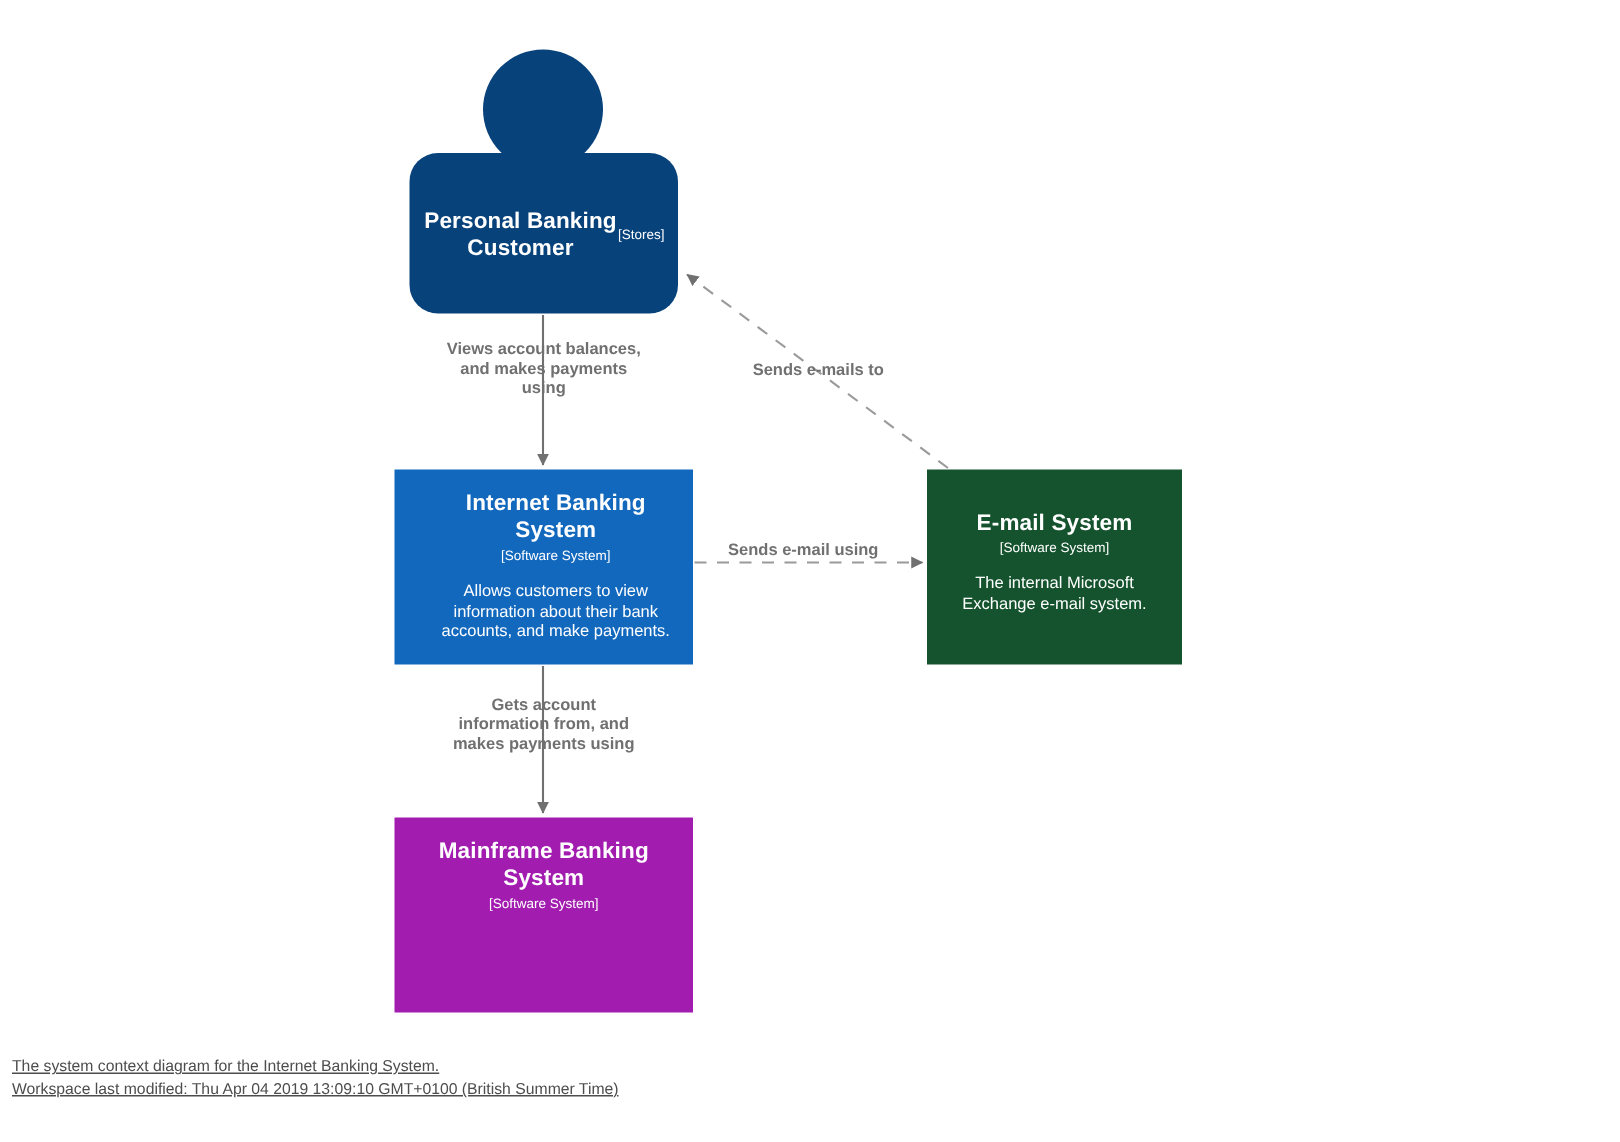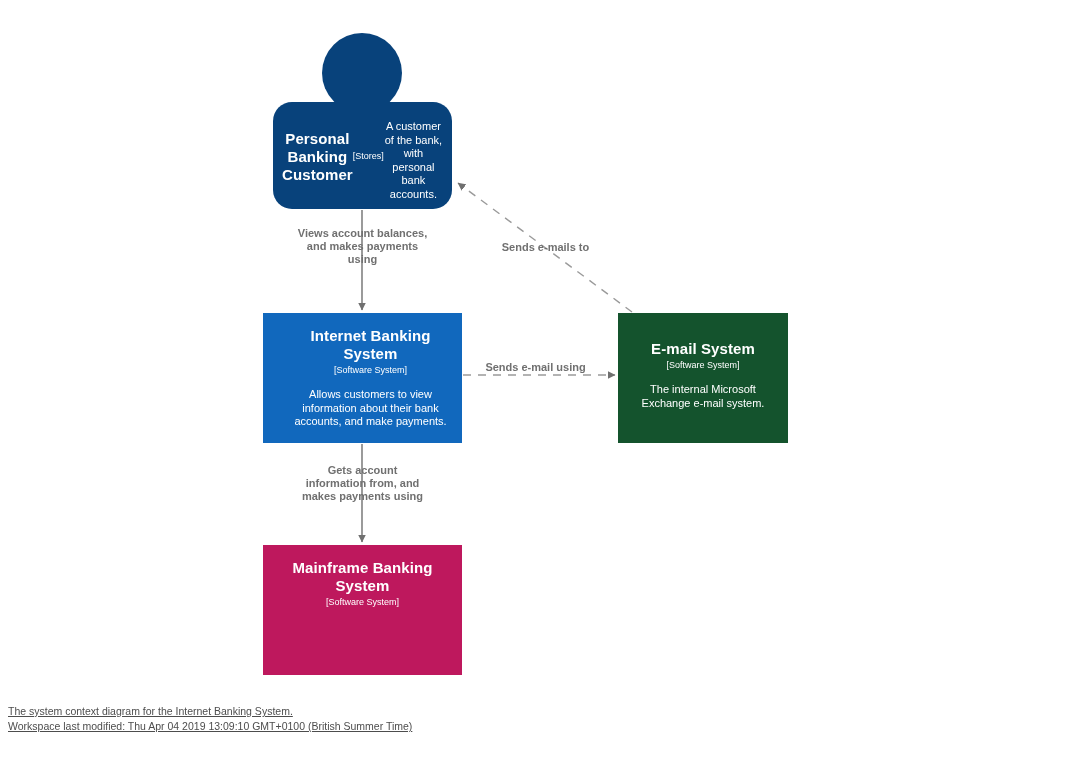--- a/index.html
+++ b/index.html
@@ -108,21 +108,21 @@
     width: 170px;
     height: 130px;
     background: #14532d;
     padding: 27px 10px 0 10px;
   }
   #mainframe-node {
     left: 263px;
     top: 545px;
     width: 199px;
     height: 130px;
-    background: #be185d;
+    background: #a21caf;
     padding: 14px 10px 0 10px;
   }
 
   
   .edge-label {
     position: absolute;
     text-align: center;
     font-size: 11px;
     font-weight: bold;
     line-height: 13px;
@@ -194,21 +194,20 @@
     <line x1="463" y1="375" x2="615" y2="375" stroke="#9a9a9a" stroke-width="1.4" stroke-dasharray="8,7" marker-end="url(#arrow-dash)"></line>
 
     <line x1="632" y1="312" x2="458" y2="183" stroke="#9a9a9a" stroke-width="1.4" stroke-dasharray="8,7" marker-end="url(#arrow-dash)"></line>
   </svg>
 
   <div id="person-node">
     <div id="person-head"></div>
     <div id="person-body">
       <div class="node-title">Personal Banking Customer</div>
       <div class="node-type">[Stores]</div>
-      <div class="node-desc">A customer of the bank, with personal bank accounts.</div>
     </div>
   </div>
 
   <div class="node" id="internet-banking-node">
     <div class="node-title">Internet Banking System</div>
     <div class="node-type">[Software System]</div>
     <div class="node-desc">Allows customers to view information about their bank accounts, and make payments.</div>
   </div>
 
   <div class="node" id="email-node">

